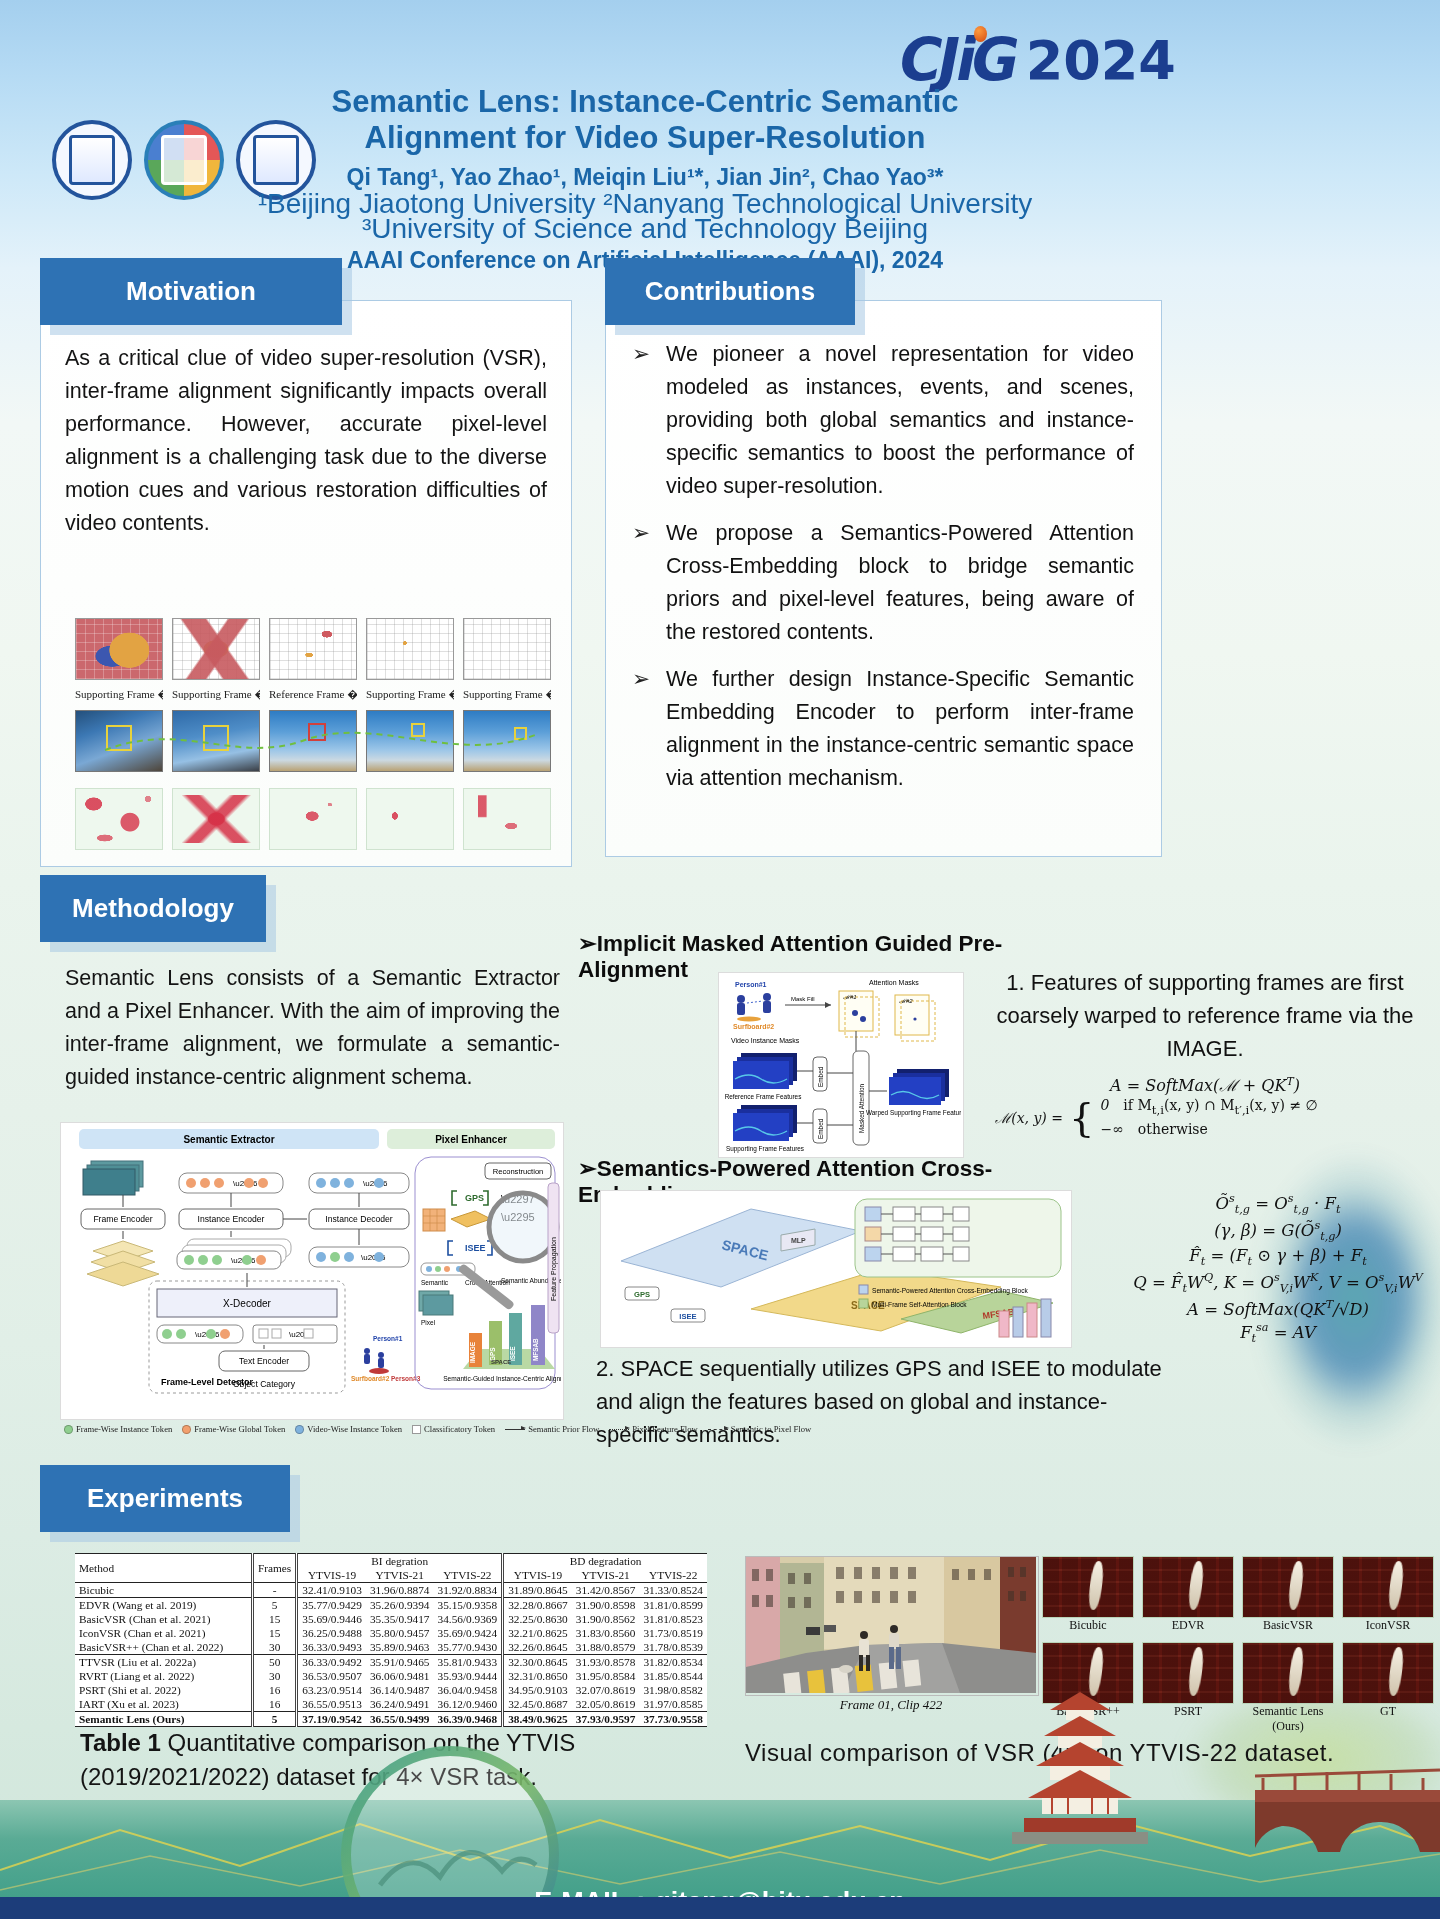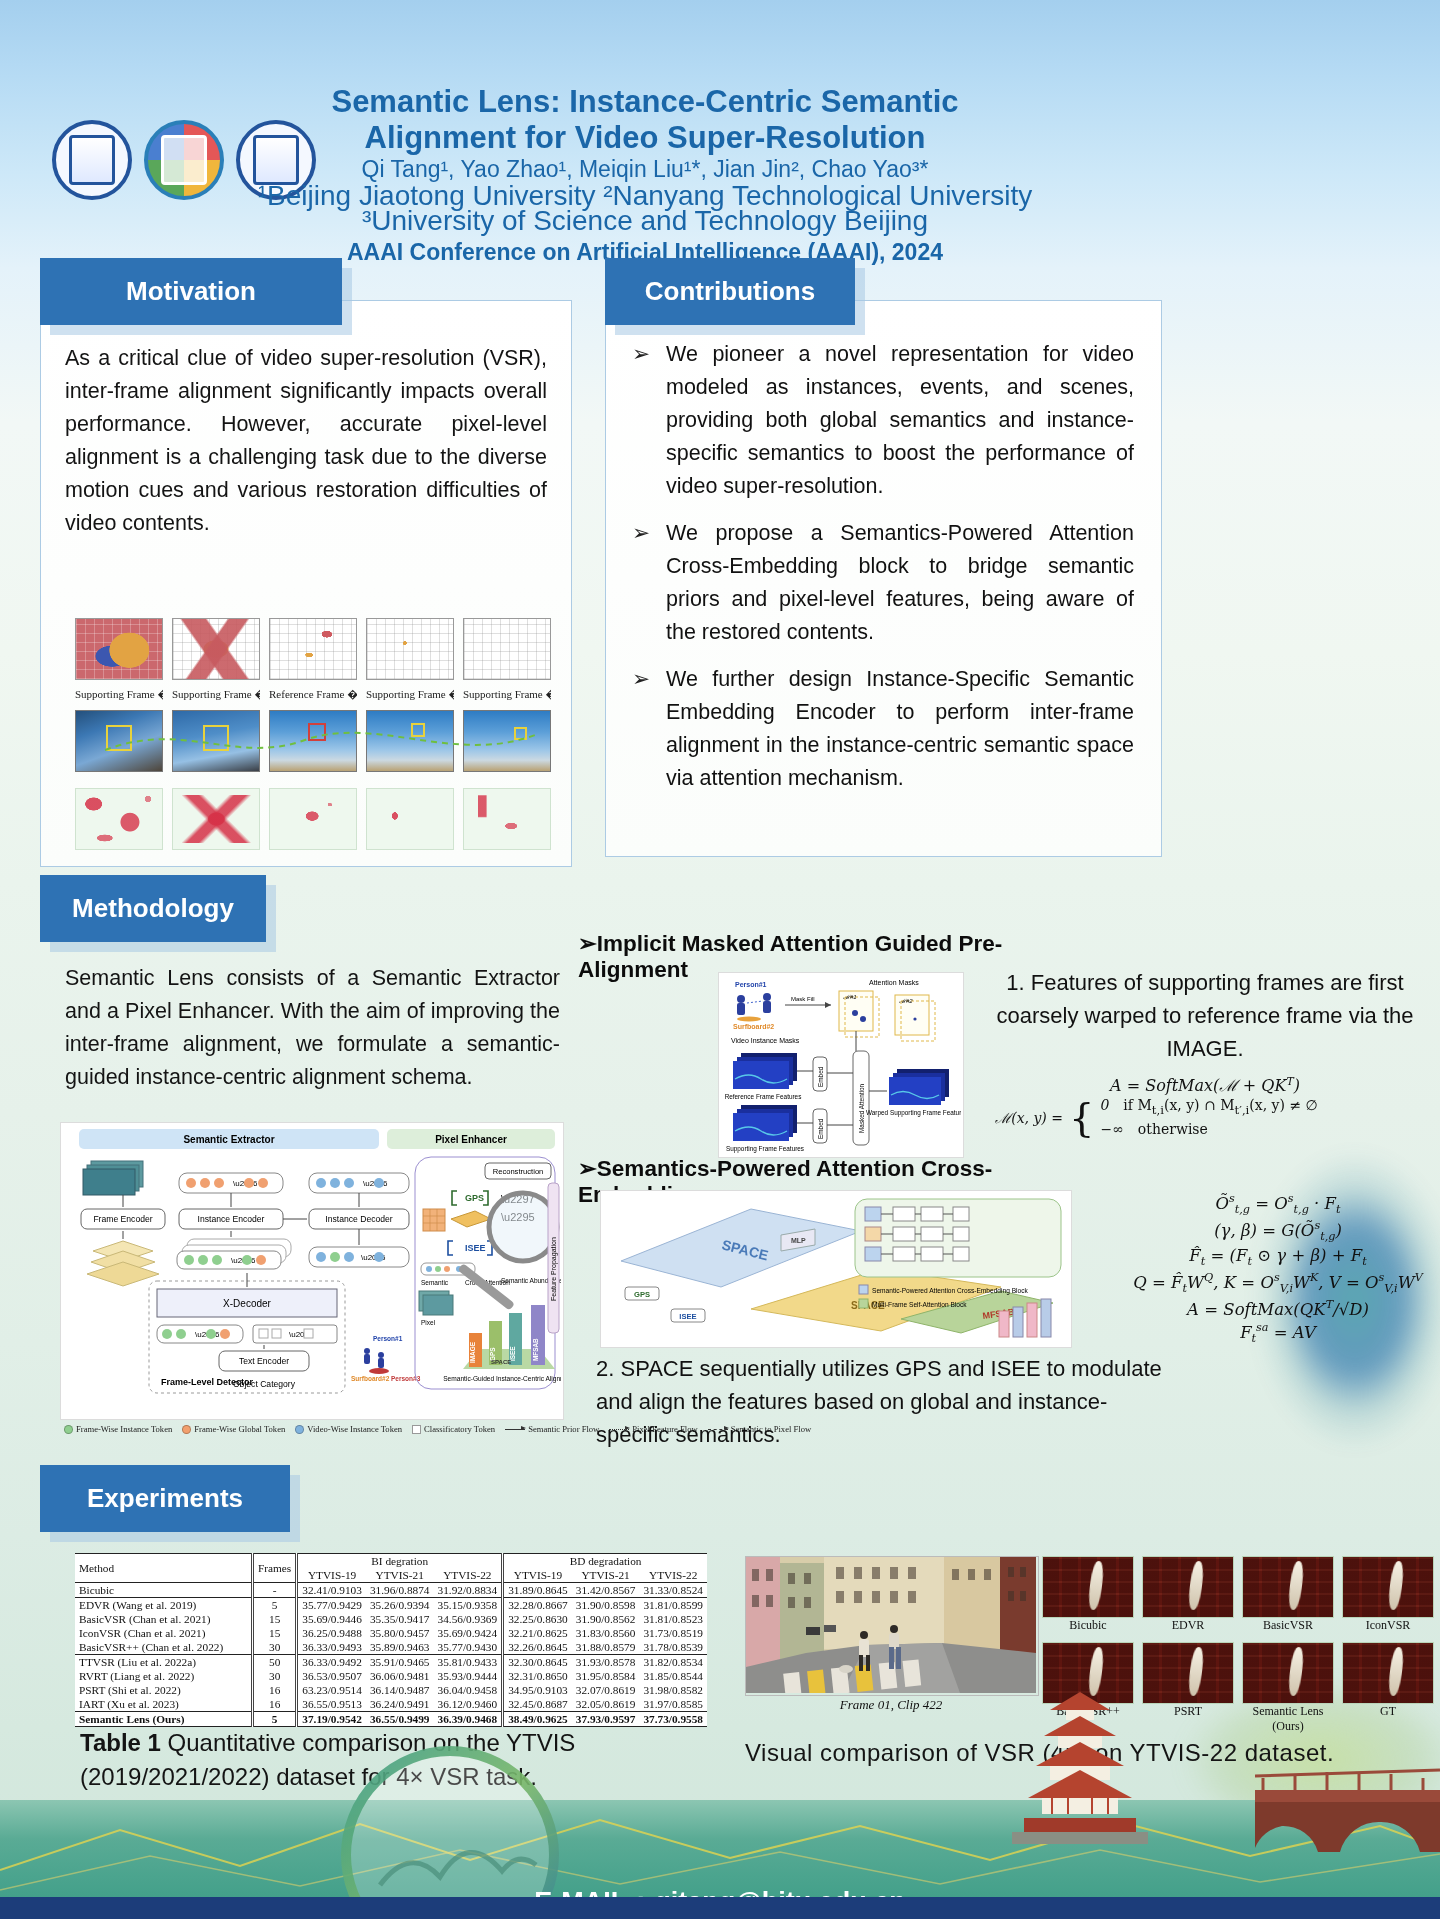--- a/index.html
+++ b/index.html
@@ -20,21 +20,21 @@
   .uni-logos{left:52px;top:120px;display:flex;gap:12px;}
   .uni-logo{width:72px;height:72px;border-radius:50%;border:4px solid #23549c;background:#f4f8ff;
     display:flex;align-items:center;justify-content:center;}
   .uni-logo .inner{width:40px;height:44px;border:3px solid #23549c;border-radius:4px;
     background:linear-gradient(#fff,#dfe9ff);}
   .uni-logo.multi{border-color:#2a7fb8;background:
      conic-gradient(#e45757 0 25%,#f0b63c 25% 50%,#5aa75a 50% 75%,#4a7fd0 75% 100%);}
   .uni-logo.multi .inner{border-color:#fff;background:rgba(255,255,255,.75);}
   .head-text{left:0;top:84px;width:1290px;text-align:center;color:#1a66a8;}
   .head-title{font-size:31px;font-weight:bold;line-height:36px;}
-  .head-authors{font-size:23px;font-weight:normal;margin-top:0;}
+  .head-authors{font-size:23px;font-weight:bold;margin-top:8px;}
   .head-affil{font-size:28px;font-weight:normal;line-height:25px;}
   .head-conf{font-size:23px;font-weight:bold;margin-top:6px;}
   
   .panel{background:linear-gradient(180deg,#ffffff, #fbfdfb);border:1px solid #accbe4;}
   .sec-head{background:#2e72b4;color:#fff;font-weight:bold;font-size:26px;
     display:flex;align-items:center;justify-content:center;
     box-shadow:10px 10px 0 rgba(168,200,228,.55);}
   .body-text{font-size:21.5px;line-height:33px;color:#141414;text-align:justify;}
   
   .fig-grid{display:flex;gap:9px;}
@@ -164,20 +164,26 @@
         <div class="inner"></div>
       </div>
     <div class="uni-logo multi">
         <div class="inner"></div>
       </div>
     <div class="uni-logo">
         <div class="inner"></div>
       </div>
   </div>
 
+  <div class="abs logo-cjig">
+    <div class="cjig-glyph">
+      <span>CJiG</span><span class="cjig-dot"></span>
+    </div>
+    <div class="cjig-year">2024</div>
+  </div>
 
   <div class="abs head-text">
     <div class="head-title">Semantic Lens: Instance-Centric Semantic</div>
     <div class="head-title">Alignment for Video Super-Resolution</div>
     <div class="head-authors">Qi Tang¹, Yao Zhao¹, Meiqin Liu¹*, Jian Jin², Chao Yao³*</div>
     <div class="head-affil">¹Beijing Jiaotong University ²Nanyang Technological University</div>
     <div class="head-affil">³University of Science and Technology Beijing</div>
     <div class="head-conf">AAAI Conference on Artificial Intelligence (AAAI), 2024</div>
   </div>
 

